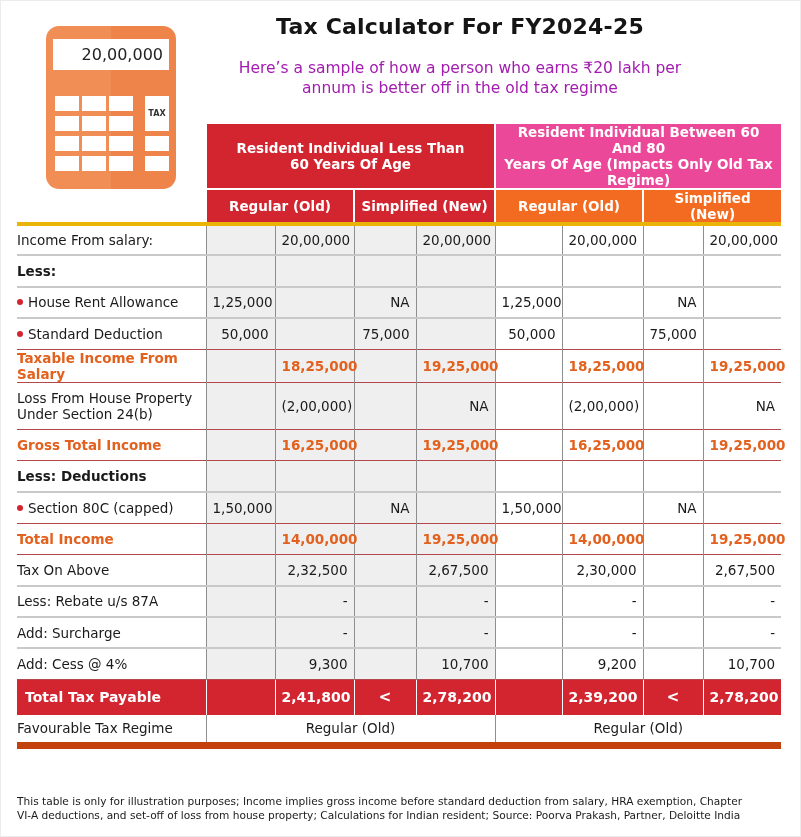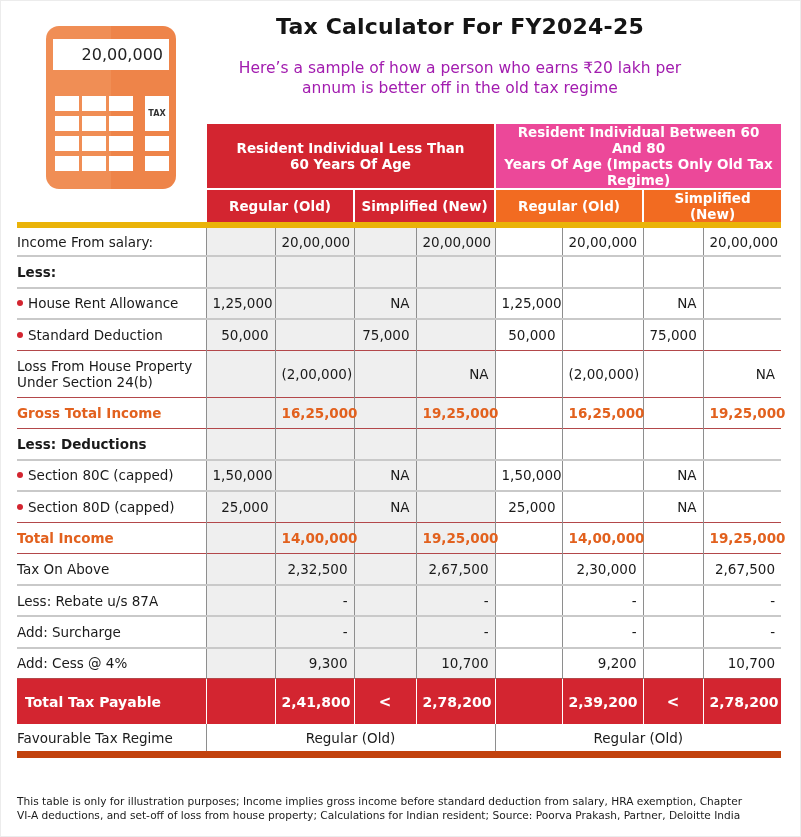--- a/index.html
+++ b/index.html
@@ -25,30 +25,30 @@
   .hdr-blank { background: transparent; }
   .grp-red { background: #d32530; color: #fff; font-weight: bold; text-align: center; font-size: 12.5px; line-height: 16px; height: 52px !important; border-left: 2px solid #fff; }
   .grp-orange { background: #ec4899; color: #fff; font-weight: bold; text-align: center; font-size: 12.5px; line-height: 16px; height: 52px !important; border-left: 2px solid #fff; }
   .sub-red { background: #d32530; color: #fff; font-weight: bold; text-align: center; font-size: 14px; height: 33px !important; border-left: 2px solid #fff; border-top: 2px solid #fff; }
   .sub-orange { background: #f26b21; color: #fff; font-weight: bold; text-align: center; font-size: 14px; height: 33px !important; border-left: 2px solid #fff; border-top: 2px solid #fff; }
 
   tr.row td { border-top: 2px solid #c9c9c9; }
   tr.row td.num { text-align: right; border-left: 1.5px solid #8e8e8e; }
   tr.row td.g { background: #efefef; }
   tr.row td.lbl { text-align: left; padding-left: 0; }
-  tr.row.first td { border-top: 6px solid #eab308; }
+  tr.row.first td { border-top: 4px solid #eab308; }
   tr.hl td { border-top: 1.5px solid #b3474a; }
   tr.after-hl td { border-top: 1.5px solid #b3474a; }
   tr.hl td.lbl, tr.hl td.num { color: #e2611e; font-weight: bold; }
   .bold-label { font-weight: bold; }
   .dot { display: inline-block; width: 6px; height: 6px; border-radius: 50%; background: #d32530; margin-right: 5px; vertical-align: middle; position: relative; top: -1px; }
   tr.two-line td { height: 47px; }
   tr.two-line td.lbl { line-height: 16px; }
 
-  tr.total td { background: #d32530 !important; color: #fff; font-weight: bold; font-size: 14px; border-top: 1.5px solid #b3474a; border-left: 1.5px solid #ffffff !important; height: 45px; }
+  tr.total td { background: #d32530 !important; color: #fff; font-weight: bold; font-size: 14px; border-top: 1.5px solid #b3474a; border-left: 1.5px solid #ffffff !important; height: 35px; }
   tr.total td.lbl { padding-left: 8px; border-left: none !important; }
   tr.total td.lt { text-align: center; font-size: 15px; }
   tr.fav td { border-top: none; height: 31px; border-bottom: 7px solid #c2410c; }
   tr.fav td.regime { text-align: center; border-left: 1.5px solid #8e8e8e; }
 
   .footnote { position: absolute; left: 17px; top: 795px; width: 770px; font-size: 10.6px; line-height: 13.5px; color: #1a1a1a; }
 </style>
 </head>
 <body>
 
@@ -149,20 +149,31 @@
         <td class="lbl"><span class="dot"></span><span>Standard Deduction</span></td>
         <td class="num g">50,000</td>
         <td class="num g"></td>
         <td class="num g">75,000</td>
         <td class="num g"></td>
         <td class="num">50,000</td>
         <td class="num"></td>
         <td class="num">75,000</td>
         <td class="num"></td>
       </tr>
+      <tr class="row hl">
+        <td class="lbl"><span>Taxable Income From Salary</span></td>
+        <td class="num g"></td>
+        <td class="num g">18,25,000</td>
+        <td class="num g"></td>
+        <td class="num g">19,25,000</td>
+        <td class="num"></td>
+        <td class="num">18,25,000</td>
+        <td class="num"></td>
+        <td class="num">19,25,000</td>
+      </tr>
       <tr class="row after-hl two-line">
         <td class="lbl"><span>Loss From House Property</span><br><span>Under Section 24(b)</span></td>
         <td class="num g"></td>
         <td class="num g">(2,00,000)</td>
         <td class="num g"></td>
         <td class="num g">NA</td>
         <td class="num"></td>
         <td class="num">(2,00,000)</td>
         <td class="num"></td>
         <td class="num">NA</td>
@@ -189,31 +200,20 @@
         <td class="num"></td>
         <td class="num"></td>
       </tr>
       <tr class="row">
         <td class="lbl"><span class="dot"></span><span>Section 80C (capped)</span></td>
         <td class="num g">1,50,000</td>
         <td class="num g"></td>
         <td class="num g">NA</td>
         <td class="num g"></td>
         <td class="num">1,50,000</td>
-        <td class="num"></td>
-        <td class="num">NA</td>
-        <td class="num"></td>
-      </tr>
-      <tr class="row">
-        <td class="lbl"><span class="dot"></span><span>Section 80D (capped)</span></td>
-        <td class="num g">25,000</td>
-        <td class="num g"></td>
-        <td class="num g">NA</td>
-        <td class="num g"></td>
-        <td class="num">25,000</td>
         <td class="num"></td>
         <td class="num">NA</td>
         <td class="num"></td>
       </tr>
       <tr class="row hl">
         <td class="lbl"><span>Total Income</span></td>
         <td class="num g"></td>
         <td class="num g">14,00,000</td>
         <td class="num g"></td>
         <td class="num g">19,25,000</td>

